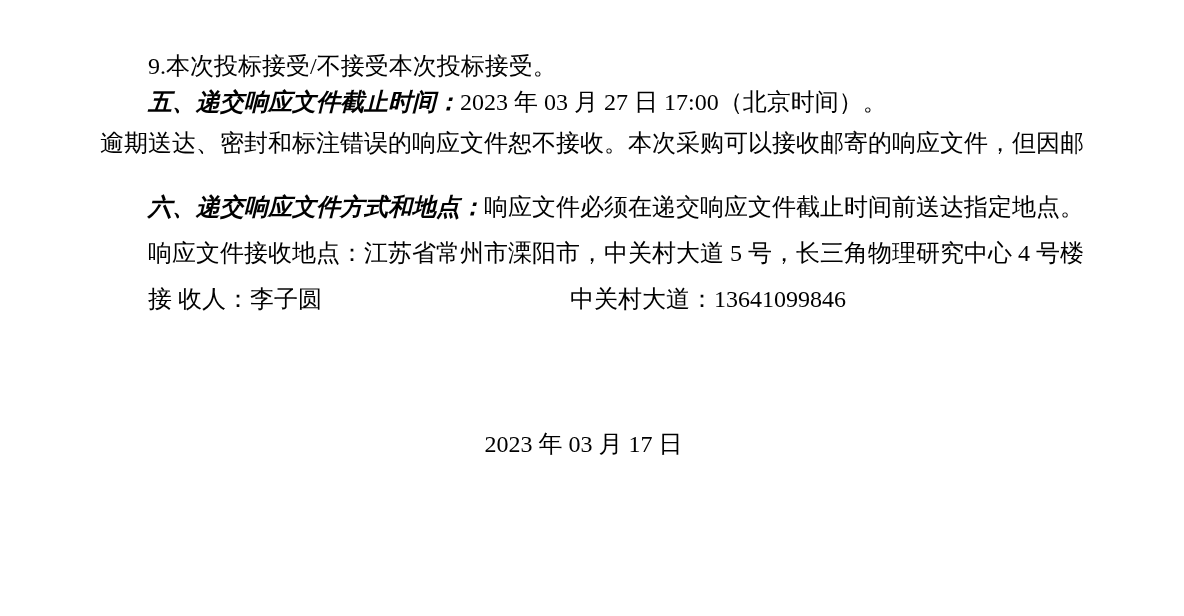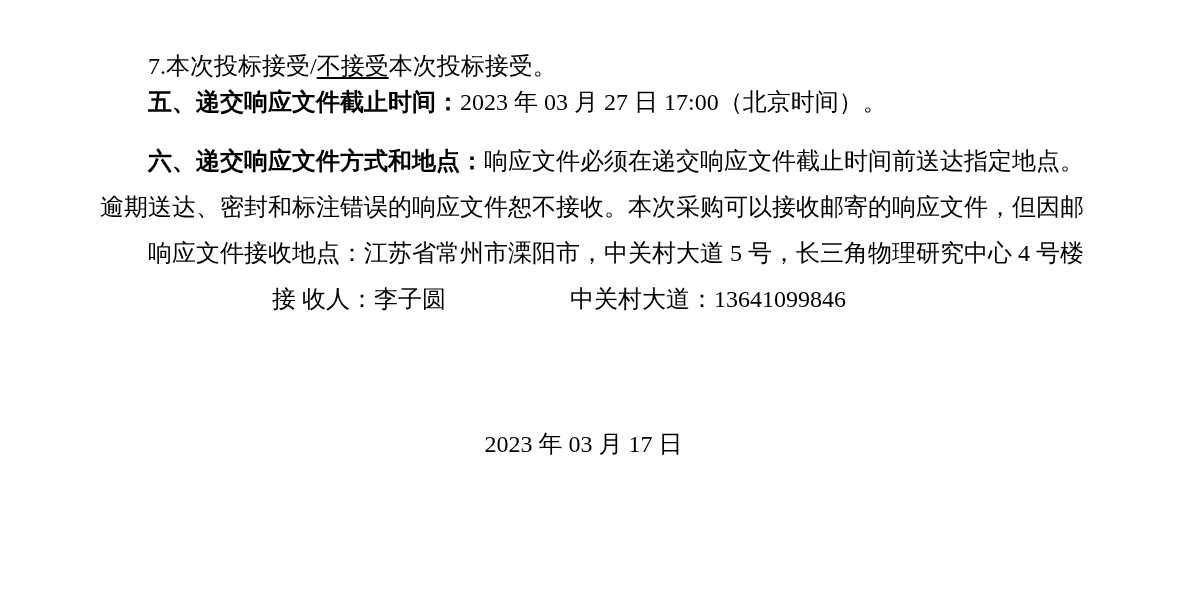--- a/index.html
+++ b/index.html
@@ -19,55 +19,53 @@
     padding: 48px 99px 0 100px;
     overflow: hidden;
   }
   .line {
     white-space: nowrap;
   }
   .lh36 { line-height: 36px; }
   .lh46 { line-height: 46px; }
   .indent { padding-left: 48px; }
   .mt18 { margin-top: 18px; }
-  .bold { font-weight: bold; }
+  .bold { font-weight: bold; font-style: italic; }
   .underline {
-    text-decoration: underline;
     text-underline-offset: 3px;
   }
   .receiver-block {
     display: inline-block;
     width: 422px;
-    text-align: center;
   }
   .date-line {
     line-height: 46px;
     margin-top: 99px;
     text-align: center;
     padding-right: 18px;
     white-space: nowrap;
   }
 </style>
 </head>
 <body>
 
 <div class="page">
 
   <div class="line indent lh36">
-    <span>7.本次投标接受/</span><span class="underline">不接受</span><span>本次投标接受。</span>
+    <span>9.本次投标接受/</span><span class="underline">不接受</span><span>本次投标接受。</span>
   </div>
 
   <div class="line indent lh36">
     <span class="bold">五、递交响应文件截止时间：</span><span>2023 年 03 月 27 日 17:00（北京时间）。</span>
   </div>
 
+  <div class="line lh46">逾期送达、密封和标注错误的响应文件恕不接收。本次采购可以接收邮寄的响应文件，但因邮</div>
   <div class="line indent lh46 mt18">
     <span class="bold">六、递交响应文件方式和地点：</span><span>响应文件必须在递交响应文件截止时间前送达指定地点。</span>
   </div>
-  <div class="line lh46">逾期送达、密封和标注错误的响应文件恕不接收。本次采购可以接收邮寄的响应文件，但因邮</div>
 
   <div class="line indent lh46">响应文件接收地点：江苏省常州市溧阳市，中关村大道 5 号，长三角物理研究中心 4 号楼</div>
 
   <div class="line indent lh46">
     <span class="receiver-block"><span>接 收人：</span><span>李子圆</span></span><span>中关村大道：</span><span>13641099846</span>
   </div>
 
 
   <div class="date-line">2023 年 03 月 17 日</div>
 

